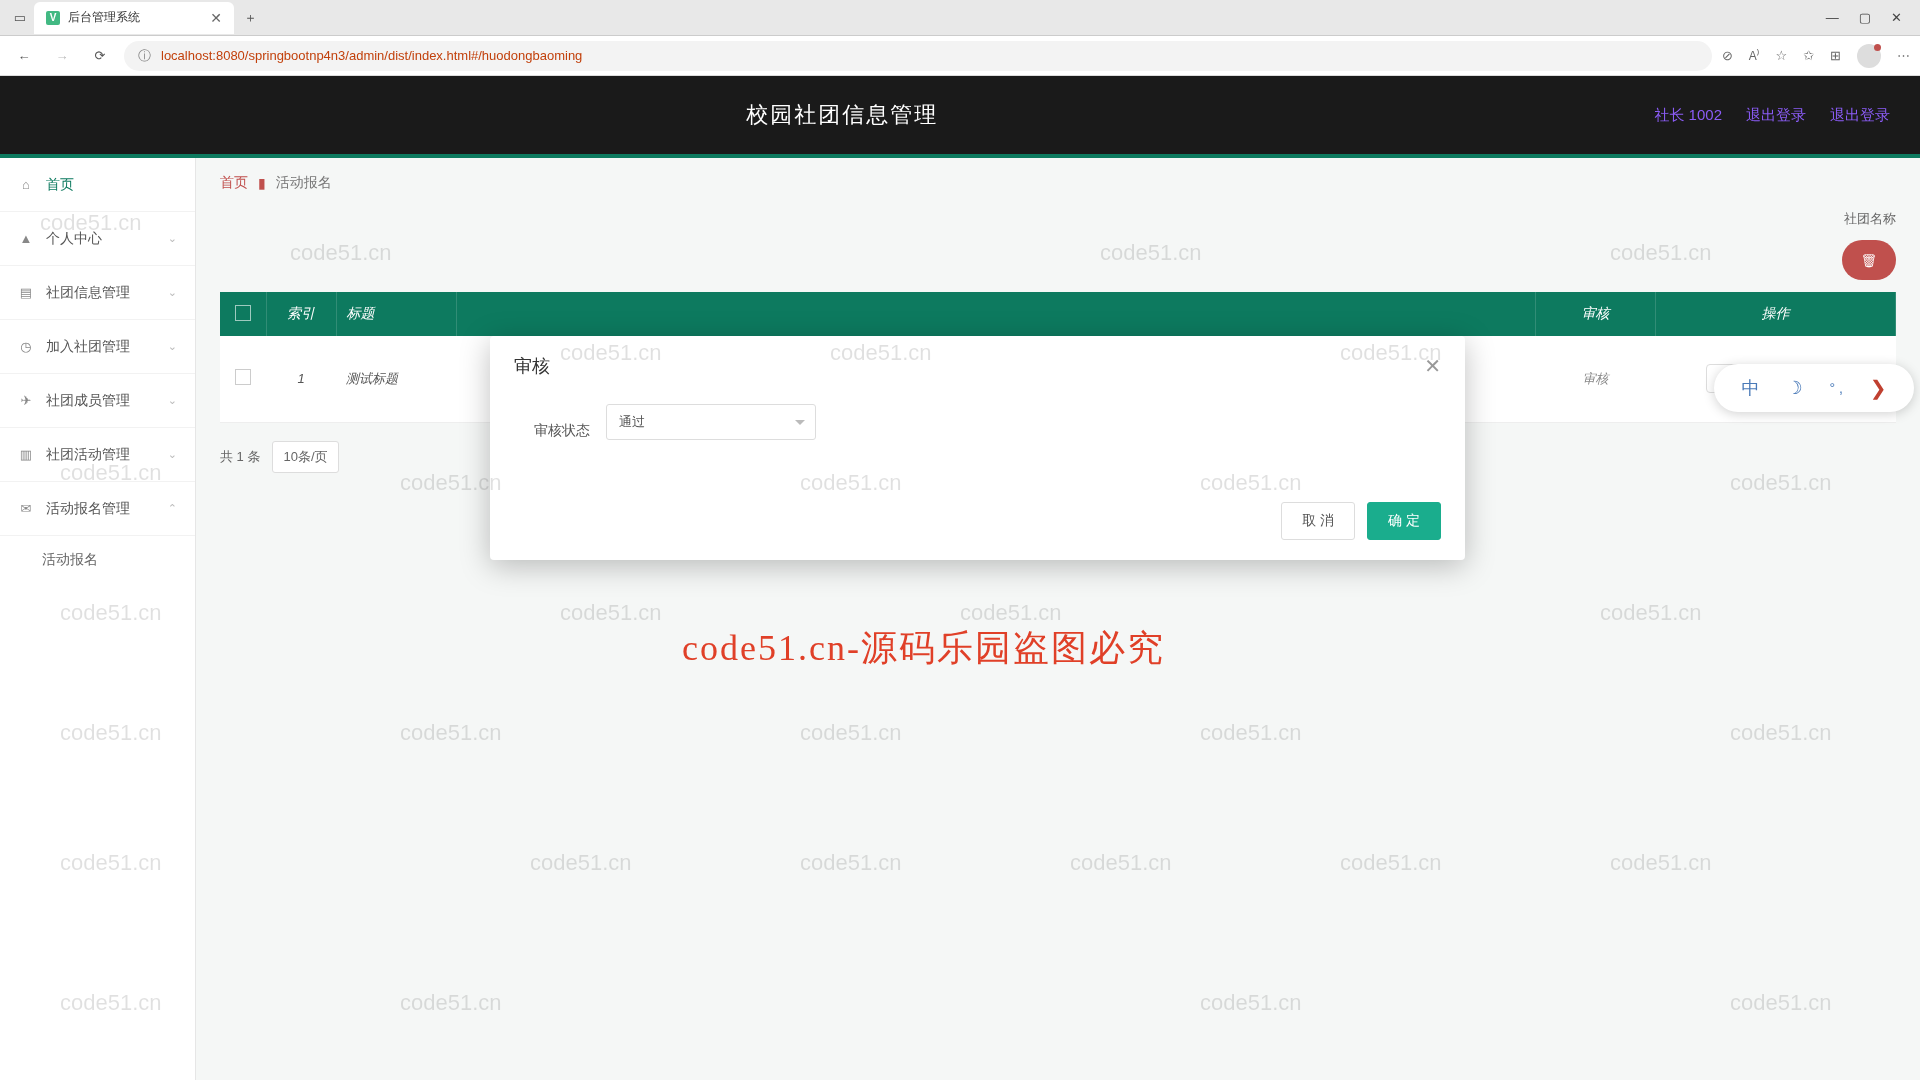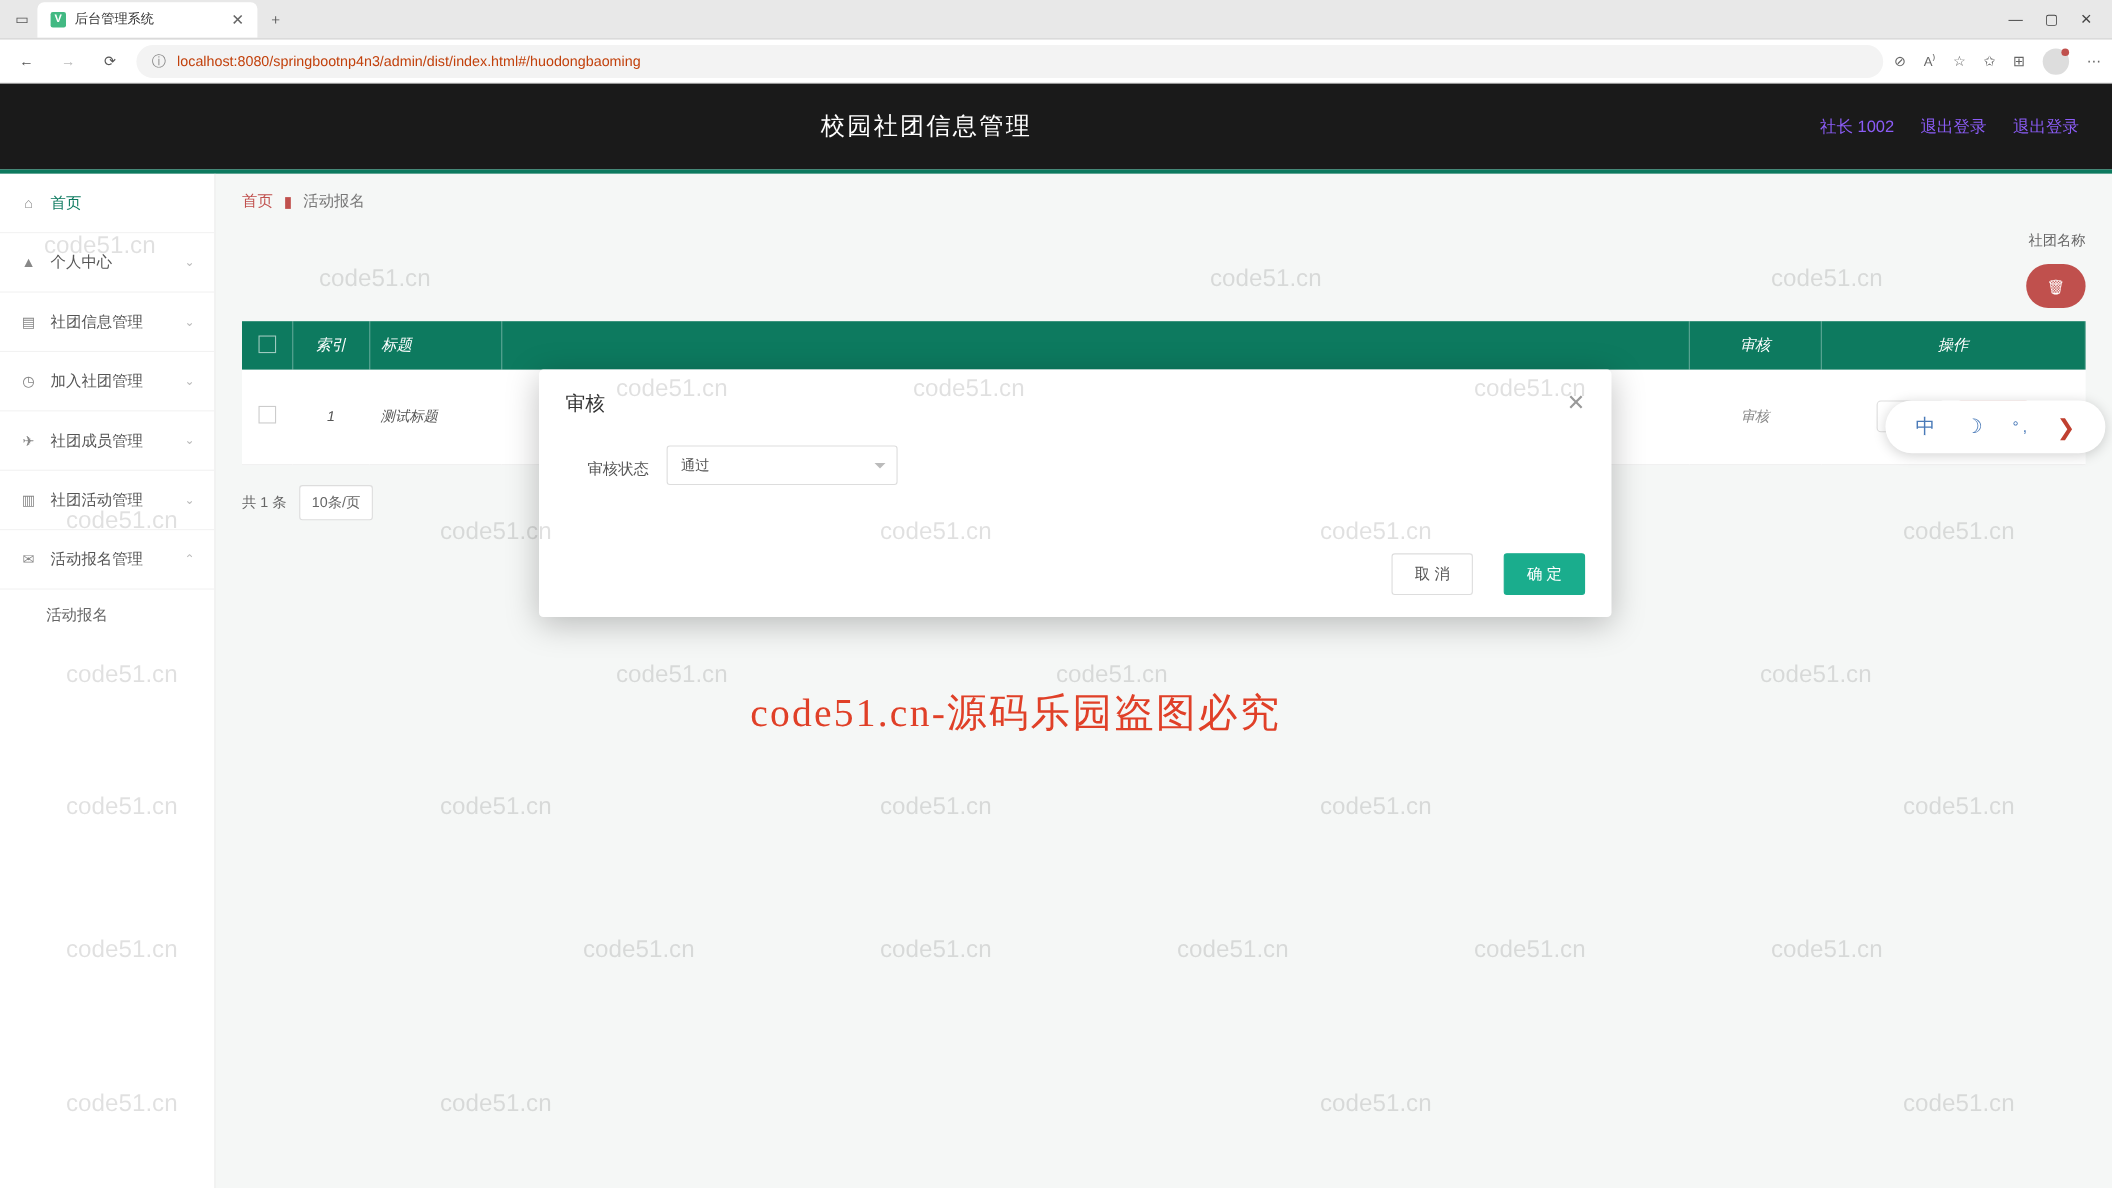--- a/index.html
+++ b/index.html
@@ -54,27 +54,27 @@
   .audit-link{color:#888;}
   .pager{display:flex;align-items:center;gap:12px;margin-top:18px;color:#666;}
   .pager .sel{border:1px solid #ddd;background:#fff;padding:6px 10px;border-radius:3px;}
   
   .modal-mask{position:absolute;inset:0;background:rgba(0,0,0,0.0);}
   .modal{position:absolute;left:490px;top:260px;width:975px;background:#fff;border-radius:4px;box-shadow:0 6px 30px rgba(0,0,0,0.25);}
   .modal-hd{display:flex;align-items:center;padding:18px 24px;}
   .modal-hd .ttl{font-size:18px;flex:1;}
   .modal-hd .x{color:#999;font-size:20px;}
   .modal-body{padding:8px 24px 26px 24px;}
-  .form-row{display:flex;align-items:center;margin-bottom:22px;}
+  .form-row{display:flex;align-items:flex-end;margin-bottom:22px;}
   .form-row .flabel{width:92px;text-align:right;padding-right:16px;color:#555;padding-top:8px;font-size:14px;}
   .select-box{border:1px solid #ddd;border-radius:3px;padding:8px 30px 8px 12px;min-width:210px;position:relative;color:#555;}
   .select-box::after{content:'';position:absolute;right:10px;top:15px;border:5px solid transparent;border-top-color:#bbb;}
   .textarea-box{flex:1;}
   textarea.content-ta{width:100%;height:210px;border:1px solid #0d8a6a;border-radius:3px;padding:10px 12px;font-size:14px;color:#333;resize:none;outline:none;font-family:inherit;}
-  .modal-ft{display:flex;justify-content:flex-end;gap:28px;padding:14px 24px 20px;}
+  .modal-ft{display:flex;justify-content:flex-end;gap:12px;padding:14px 24px 20px;}
   .btn{padding:9px 20px;border-radius:3px;font-size:14px;cursor:pointer;border:1px solid #ddd;background:#fff;color:#555;}
   .btn.primary{background:#1aad8d;color:#fff;border-color:#1aad8d;}
   
   .wm{position:absolute;color:rgba(0,0,0,0.12);font-size:22px;pointer-events:none;z-index:1;}
   .wm-big{position:absolute;color:#e04028;font-size:36px;font-weight:400;pointer-events:none;z-index:50;font-family:"SimSun",serif;letter-spacing:2px;}
   
   .float-tool{position:absolute;right:6px;top:288px;width:200px;height:48px;background:#fff;border-radius:26px;box-shadow:0 2px 12px rgba(0,0,0,0.18);display:flex;align-items:center;justify-content:space-around;padding:0 14px;z-index:60;}
   .float-tool span{font-size:18px;color:#4a7ab8;}
   .float-tool .arrow{color:#c04030;font-size:20px;}
   .ck{width:16px;height:16px;border:1px solid rgba(255,255,255,0.6);display:inline-block;}

